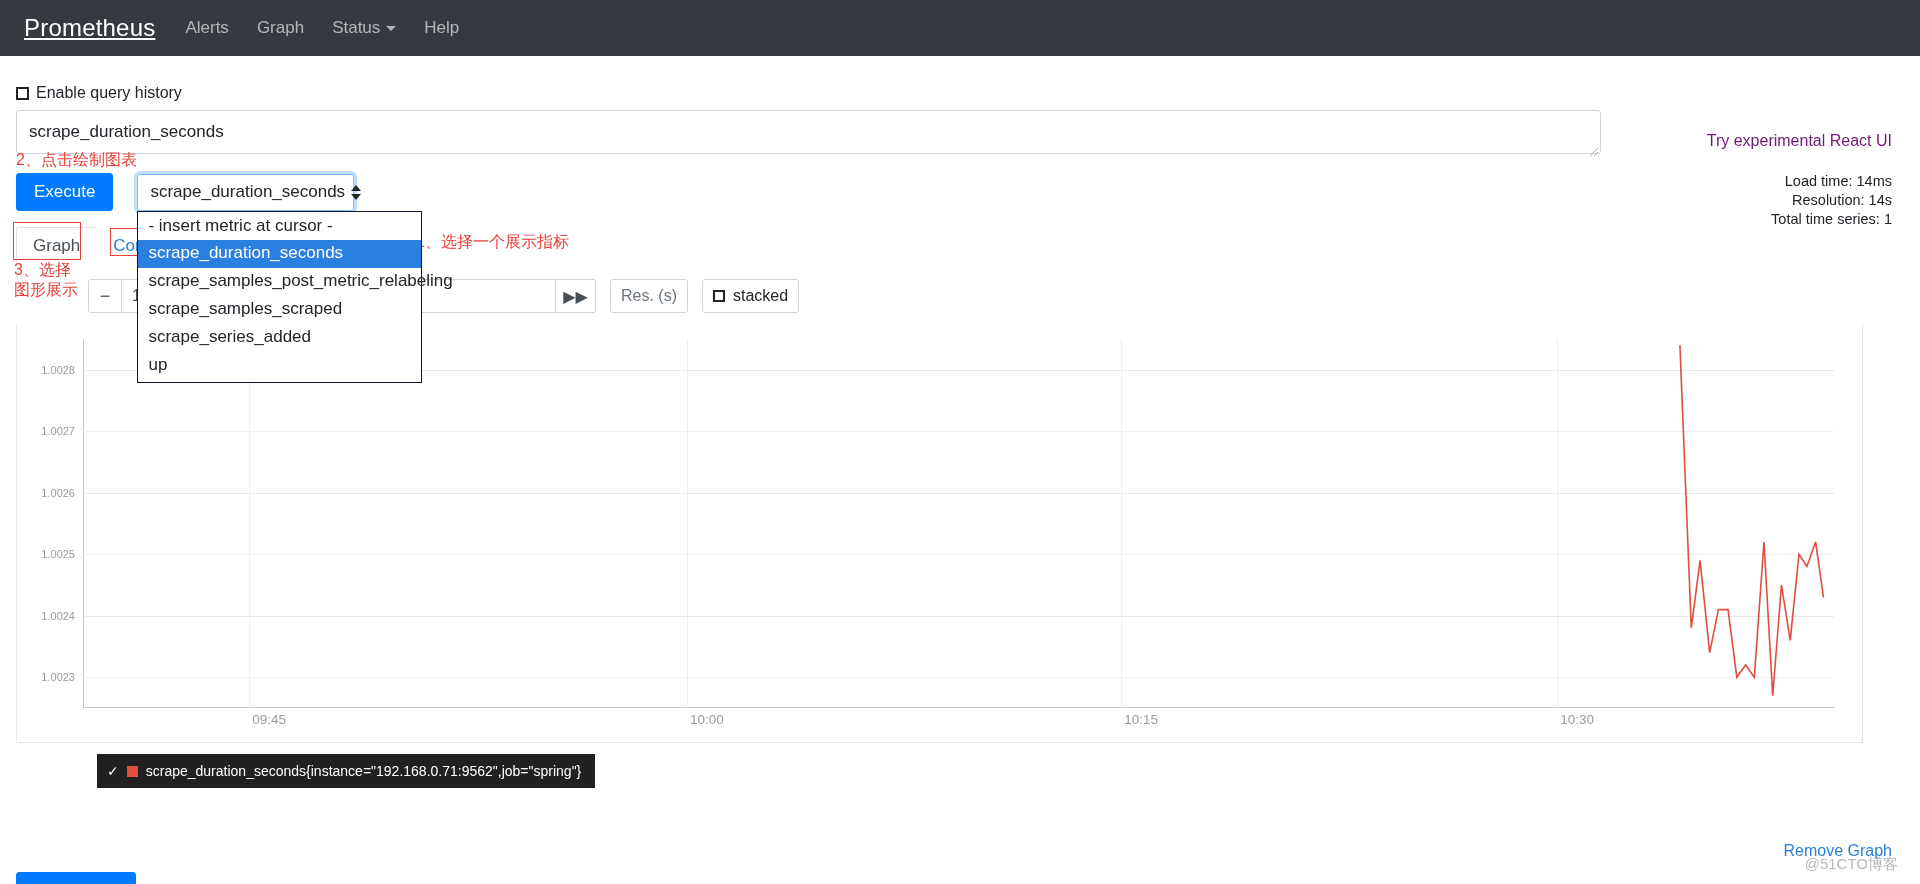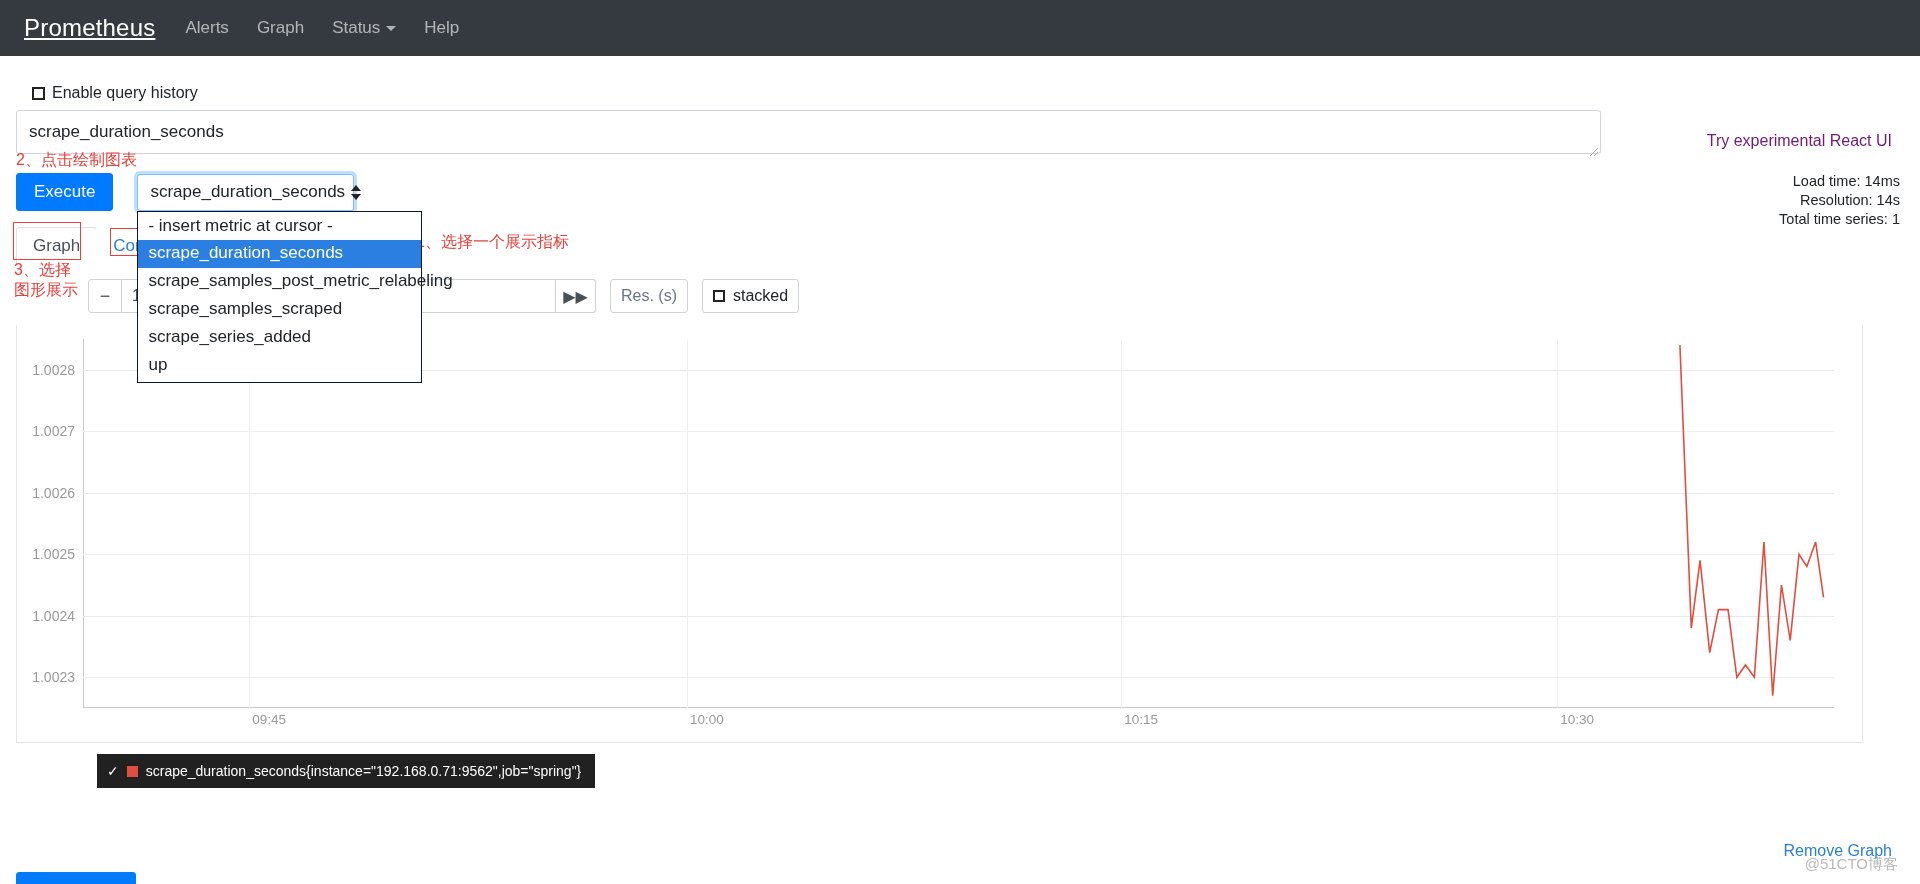--- a/index.html
+++ b/index.html
@@ -42,41 +42,41 @@
     border-left:5px solid transparent;
     border-right:5px solid transparent;
     border-top:5px solid rgba(255,255,255,.62);
     margin-left:6px;
     vertical-align:middle;
   }
 
   
   .page { padding:14px 28px 0 16px; position:relative; }
 
-  .hist-line { display:flex; align-items:center; margin:14px 0 8px 16px; }
+  .hist-line { display:flex; align-items:center; margin:14px 0 8px 0; }
   .chk {
     width:13px;height:13px;
     border:2px solid #222;
     background:#fff;
     display:inline-block;
     margin-right:7px;
   }
   .hist-label { font-size:16px; color:#212529; }
 
   .react-link {
     position:absolute;
     right:28px; top:76px;
     color:#701a75;
     font-size:16px;
     text-decoration:none;
   }
 
   .stats {
     position:absolute;
-    right:20px; top:116px;
+    right:28px; top:116px;
     text-align:right;
     font-size:14.5px;
     color:#212529;
     line-height:1.32;
   }
 
   
   .qwrap { position:relative; width:1585px; margin-top:4px; }
   .qbox {
     width:100%;
@@ -233,21 +233,21 @@
     width:1847px;
     height:418px;
     position:relative;
     background:#fff;
   }
   .plot { position:absolute; left:0; top:0; width:100%; height:100%; }
   .ylabel {
     position:absolute;
     right:100%;
     transform:translate(-8px,-50%);
-    font-size:14px;
+    font-size:11px;
     color:#9a9a9a;
     white-space:nowrap;
     text-align:right;
   }
   .ytick { position:absolute; left:0; width:100%; border-top:1px solid #f0f0f0; }
   .ytick.solid { border-top:1px solid #e9e9e9; }
   .xgrid { position:absolute; top:0; bottom:0; border-left:1px solid #efefef; }
   .xlabel {
     position:absolute;
     top:100%;

